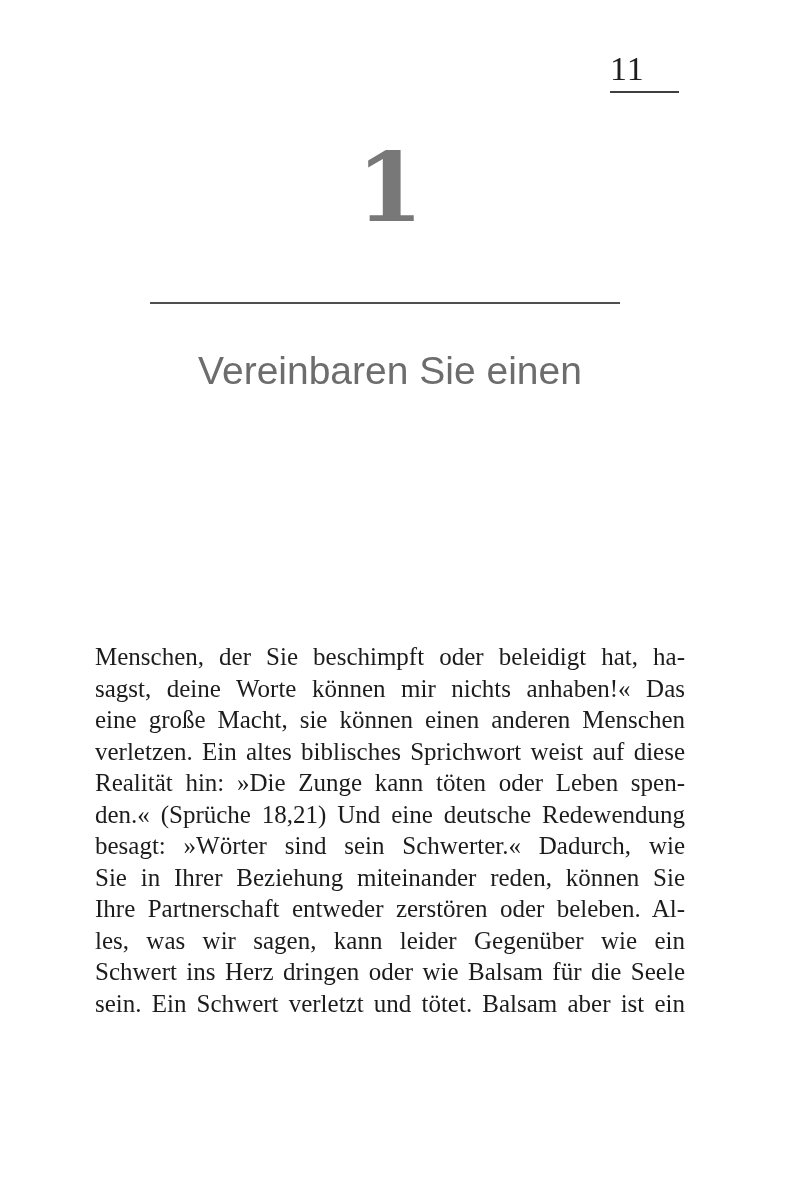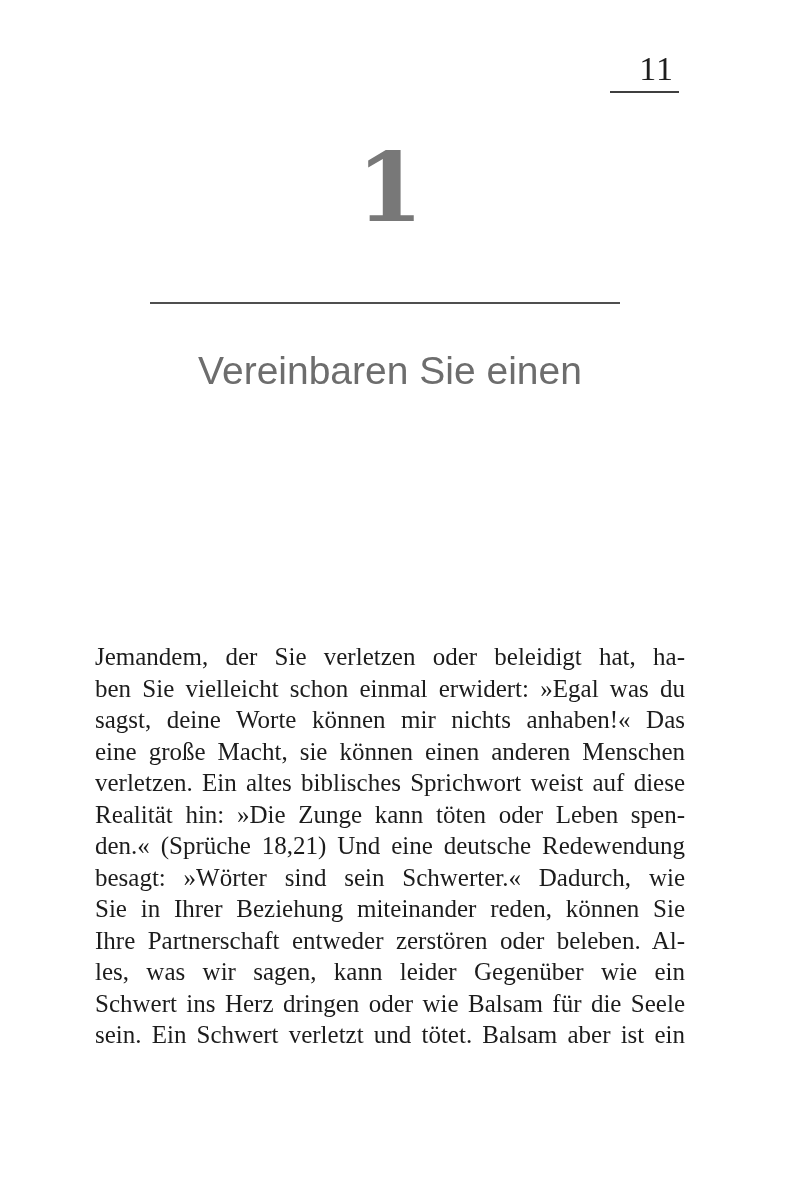--- a/index.html
+++ b/index.html
@@ -15,21 +15,21 @@
     overflow: hidden;
     font-family: "Liberation Serif", serif;
   }
 
   
   .pagenum-block {
     position: absolute;
     top: 52px;
     left: 610px;
     width: 69px;
-    text-align: right;
+    text-align: left;
   }
   .page-number {
     font-family: "Liberation Serif", serif;
     font-size: 34px;
     line-height: 34px;
     color: #1e1e1e;
     padding-right: 5px;
     letter-spacing: 1px;
   }
   .pagenum-rule {
@@ -105,22 +105,21 @@
 
   <div class="chapter-number">1</div>
 
   <div class="chapter-rule"></div>
 
   <div class="chapter-title">
     <div>Vereinbaren Sie einen</div>
   </div>
 
   <div class="body-text">
-      <div class="body-line">Jemandem, der Sie verletzen oder beleidigt hat, ha-</div>
-      <div class="body-line">ben Sie vielleicht schon einmal erwidert: »Egal was du</div>
+      <div class="body-line">Menschen, der Sie beschimpft oder beleidigt hat, ha-</div>
       <div class="body-line">sagst, deine Worte können mir nichts anhaben!« Das</div>
       <div class="body-line">eine große Macht, sie können einen anderen Menschen</div>
       <div class="body-line">verletzen. Ein altes biblisches Sprichwort weist auf diese</div>
       <div class="body-line">Realität hin: »Die Zunge kann töten oder Leben spen-</div>
       <div class="body-line">den.« (Sprüche 18,21) Und eine deutsche Redewendung</div>
       <div class="body-line">besagt: »Wörter sind sein Schwerter.« Dadurch, wie</div>
       <div class="body-line">Sie in Ihrer Beziehung miteinander reden, können Sie</div>
       <div class="body-line">Ihre Partnerschaft entweder zerstören oder beleben. Al-</div>
       <div class="body-line">les, was wir sagen, kann leider Gegenüber wie ein</div>
       <div class="body-line">Schwert ins Herz dringen oder wie Balsam für die Seele</div>

